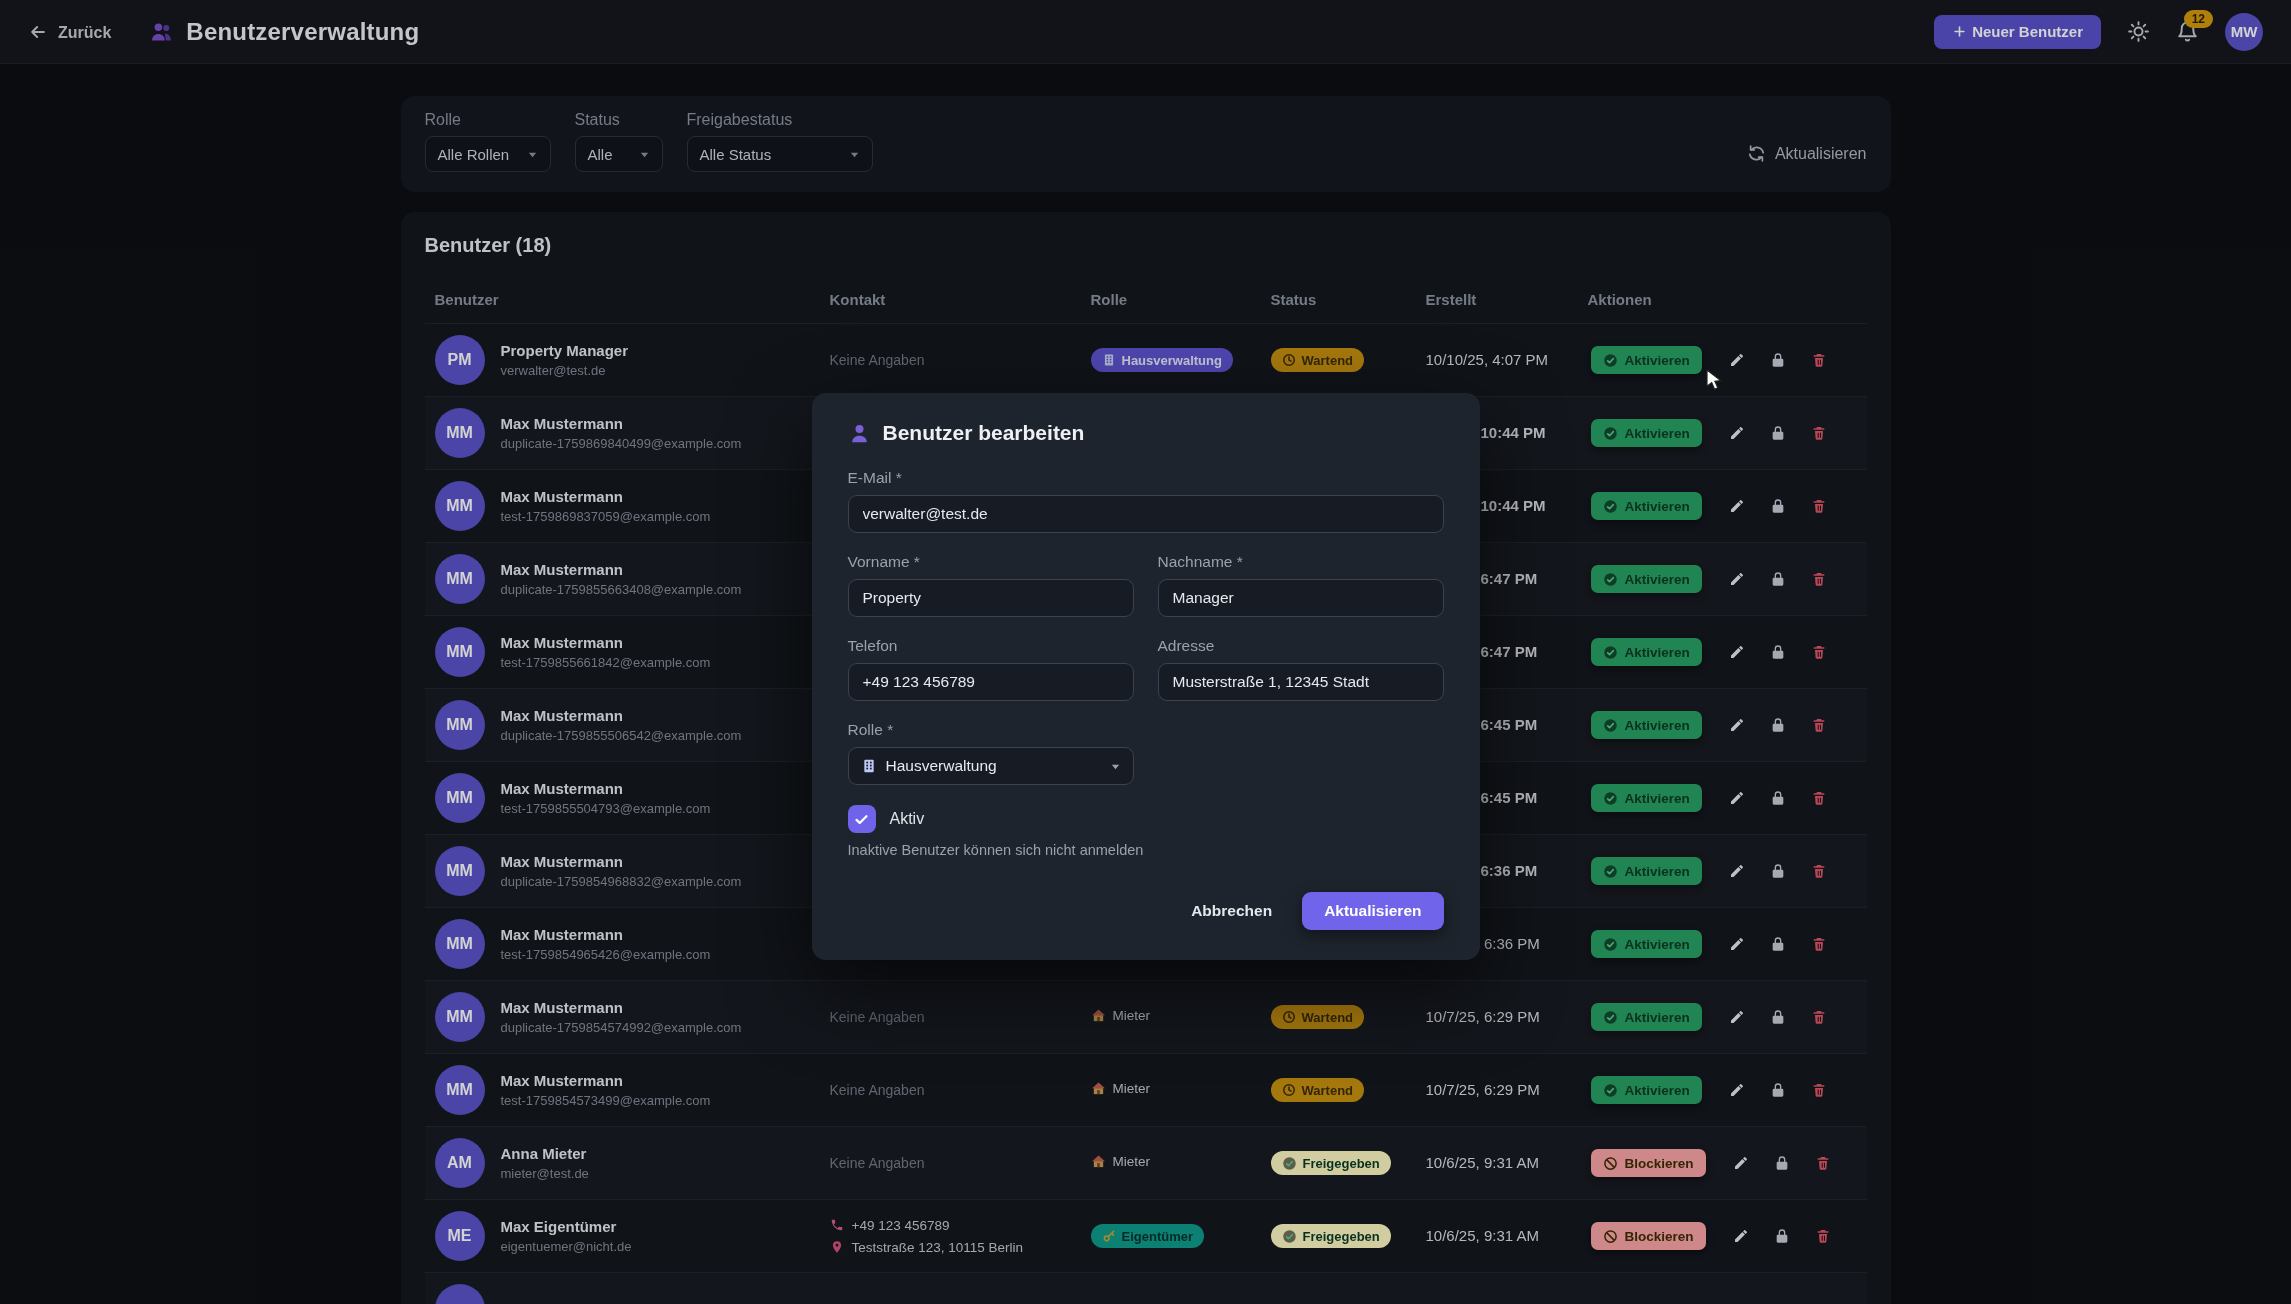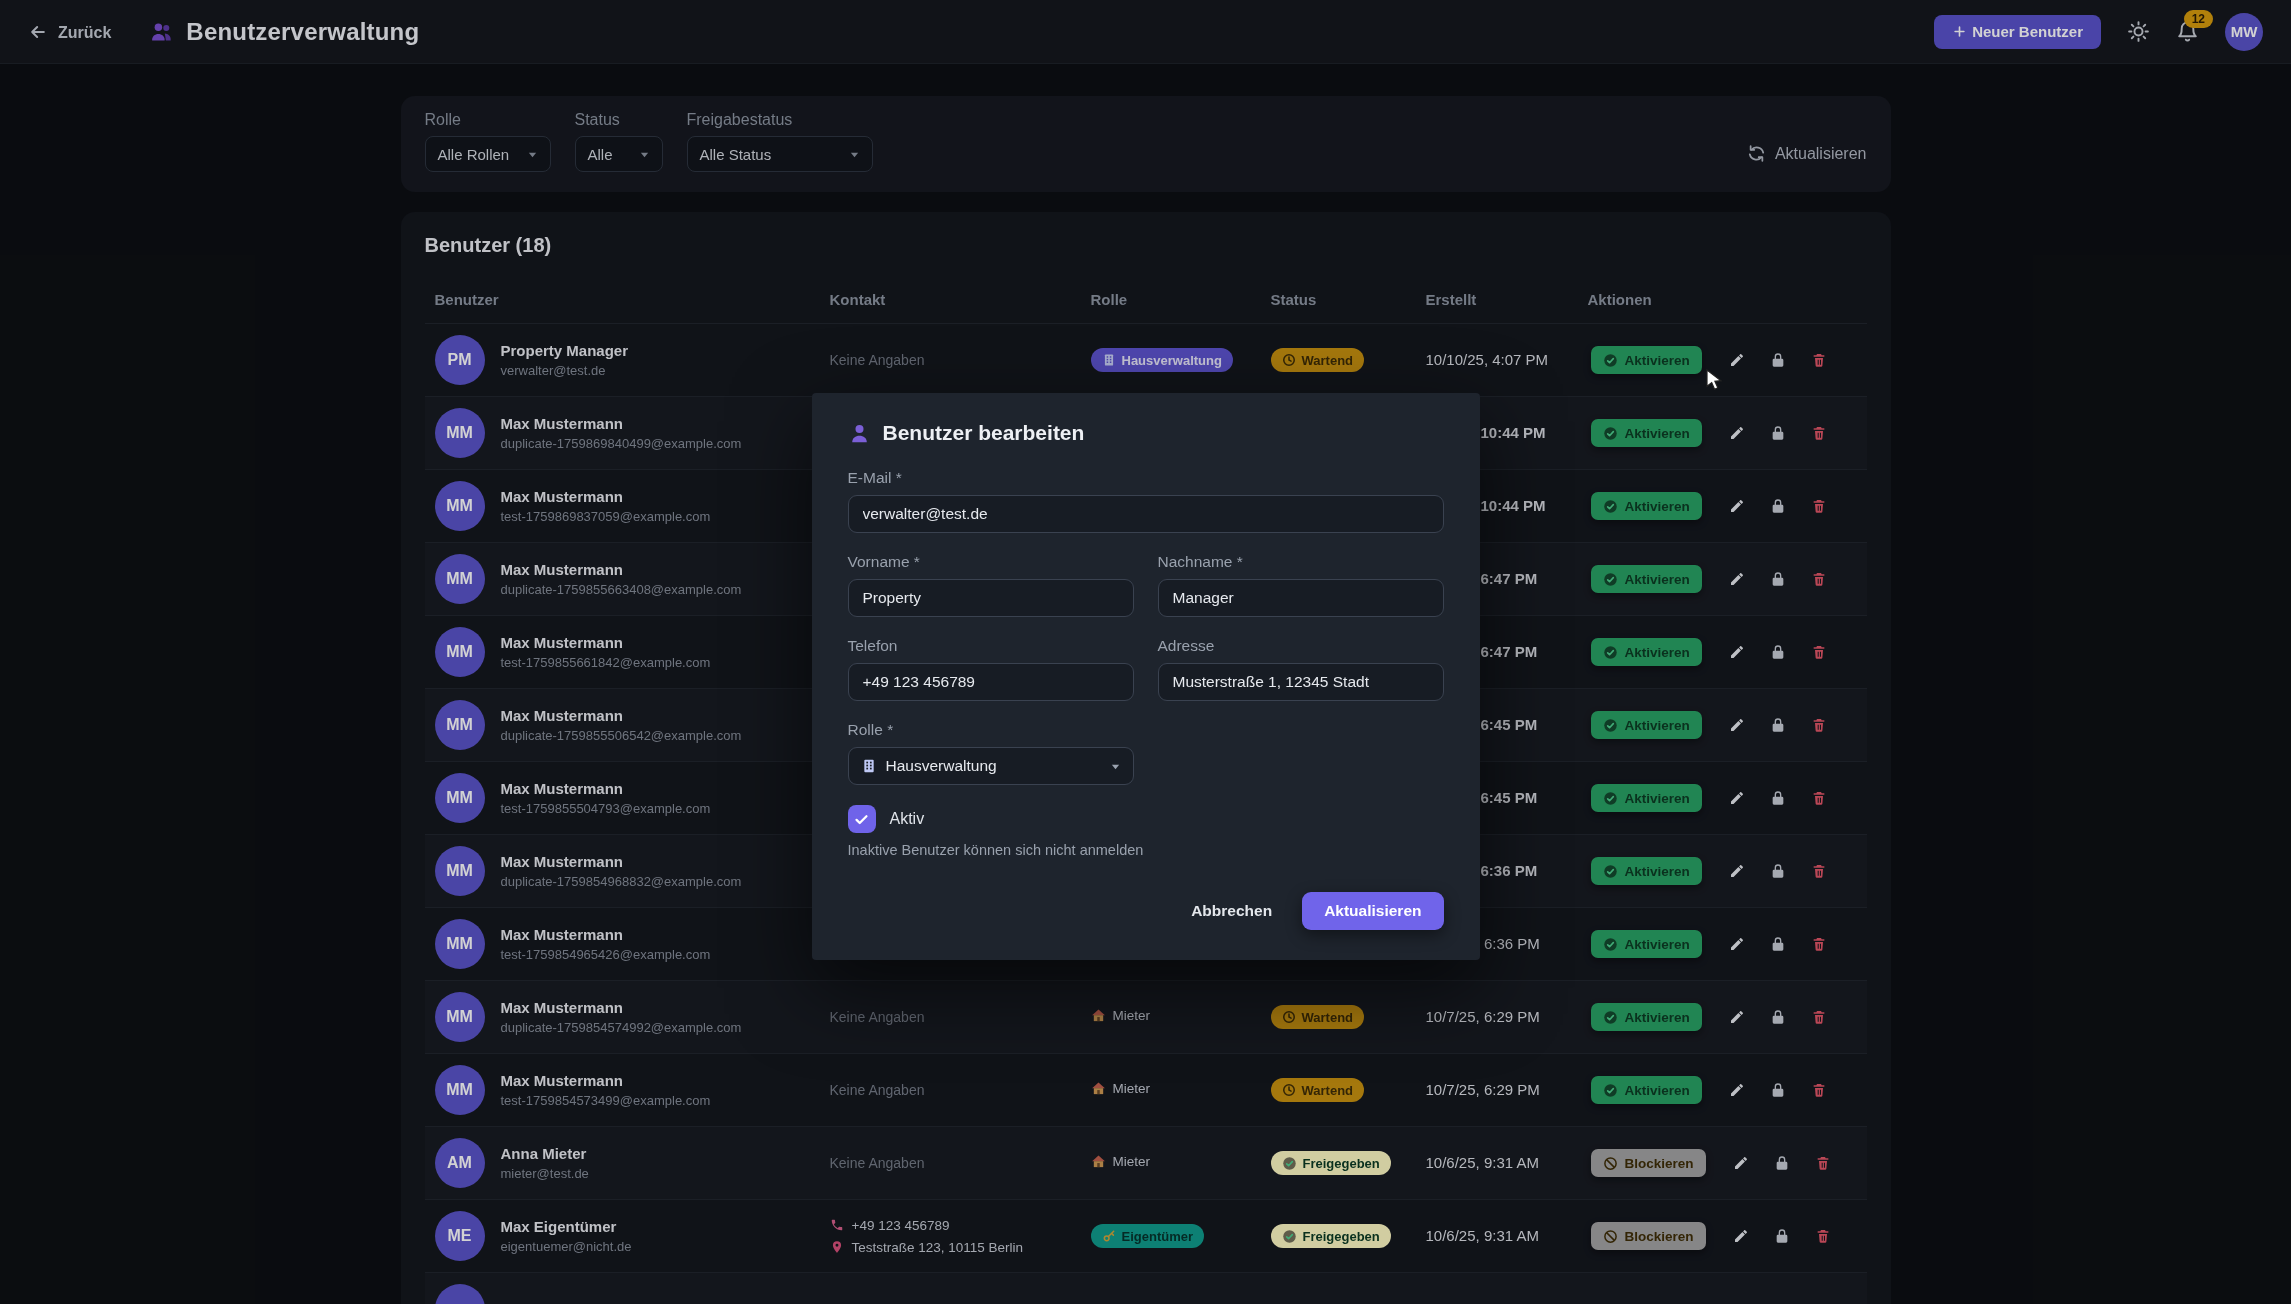--- a/index.html
+++ b/index.html
@@ -67,28 +67,28 @@
   .role-plain { display: inline-flex; align-items: center; gap: 7px; font-size: 13.5px; color: #c6cbd3; }
   .status-wartend  { background: #c9920e; color: #3e2d05; }
   .status-freigegeben { background: #fef9c3; color: #0a3a22; }
   .created { font-size: 15px; color: #dcdfe4; }
   .created.time-only { padding-left: 55px; font-weight: bold; }
   .actions { display: flex; align-items: center; gap: 25px; padding-left: 3px; }
   .action-btn { display: inline-flex; align-items: center; gap: 7px; height: 28px; padding: 0 12px;
     border: none; border-radius: 7px; font-size: 13.5px; font-weight: 700;
     box-shadow: 0 3px 7px rgba(0,0,0,.4); margin-right: 2px; }
   .action-aktivieren { background: #28a263; color: #0c3b23; }
-  .action-blockieren { background: #a3a3a3; color: #3e2d05; }
+  .action-blockieren { background: #fca5a5; color: #3e2d05; }
   .icon-action { background: none; border: none; padding: 0; display: inline-flex; }
   .icon-pencil { color: #e7eaee; } .icon-lock { color: #c9ced6; } .icon-trash { color: #e25667; }
 
   
   .modal-backdrop { position: absolute; inset: 0; background: rgba(4,6,9,0.18); z-index: 5; }
   .modal { position: absolute; left: 50%; transform: translateX(-50%); top: 393px; width: 668px;
-    background: #1e242d; border-radius: 4px; padding: 28px 36px 30px;
+    background: #1e242d; border-radius: 14px; padding: 28px 36px 30px;
     box-shadow: 0 28px 80px rgba(0,0,0,.6); z-index: 10; }
   .modal-header { display: flex; align-items: center; gap: 12px; margin-bottom: 24px; }
   .modal-title { font-size: 21px; font-weight: 700; color: #eef0f4; }
   .field { margin-bottom: 20px; }
   .field label { display: block; font-size: 15.5px; color: #99a1ad; margin-bottom: 8px; }
   .text-input { width: 100%; height: 38px; background: #171c24; border: 1px solid #3a4250;
     border-radius: 9px; padding: 0 14px; font-size: 15.5px; color: #e6e9ee; font-family: inherit; }
   .two-col { display: grid; grid-template-columns: 1fr 1fr; gap: 24px; }
   .modal-select { width: 286px; height: 38px; background: #171c24; border: 1px solid #3a4250;
     border-radius: 9px; display: flex; align-items: center; gap: 9px; padding: 0 12px;

